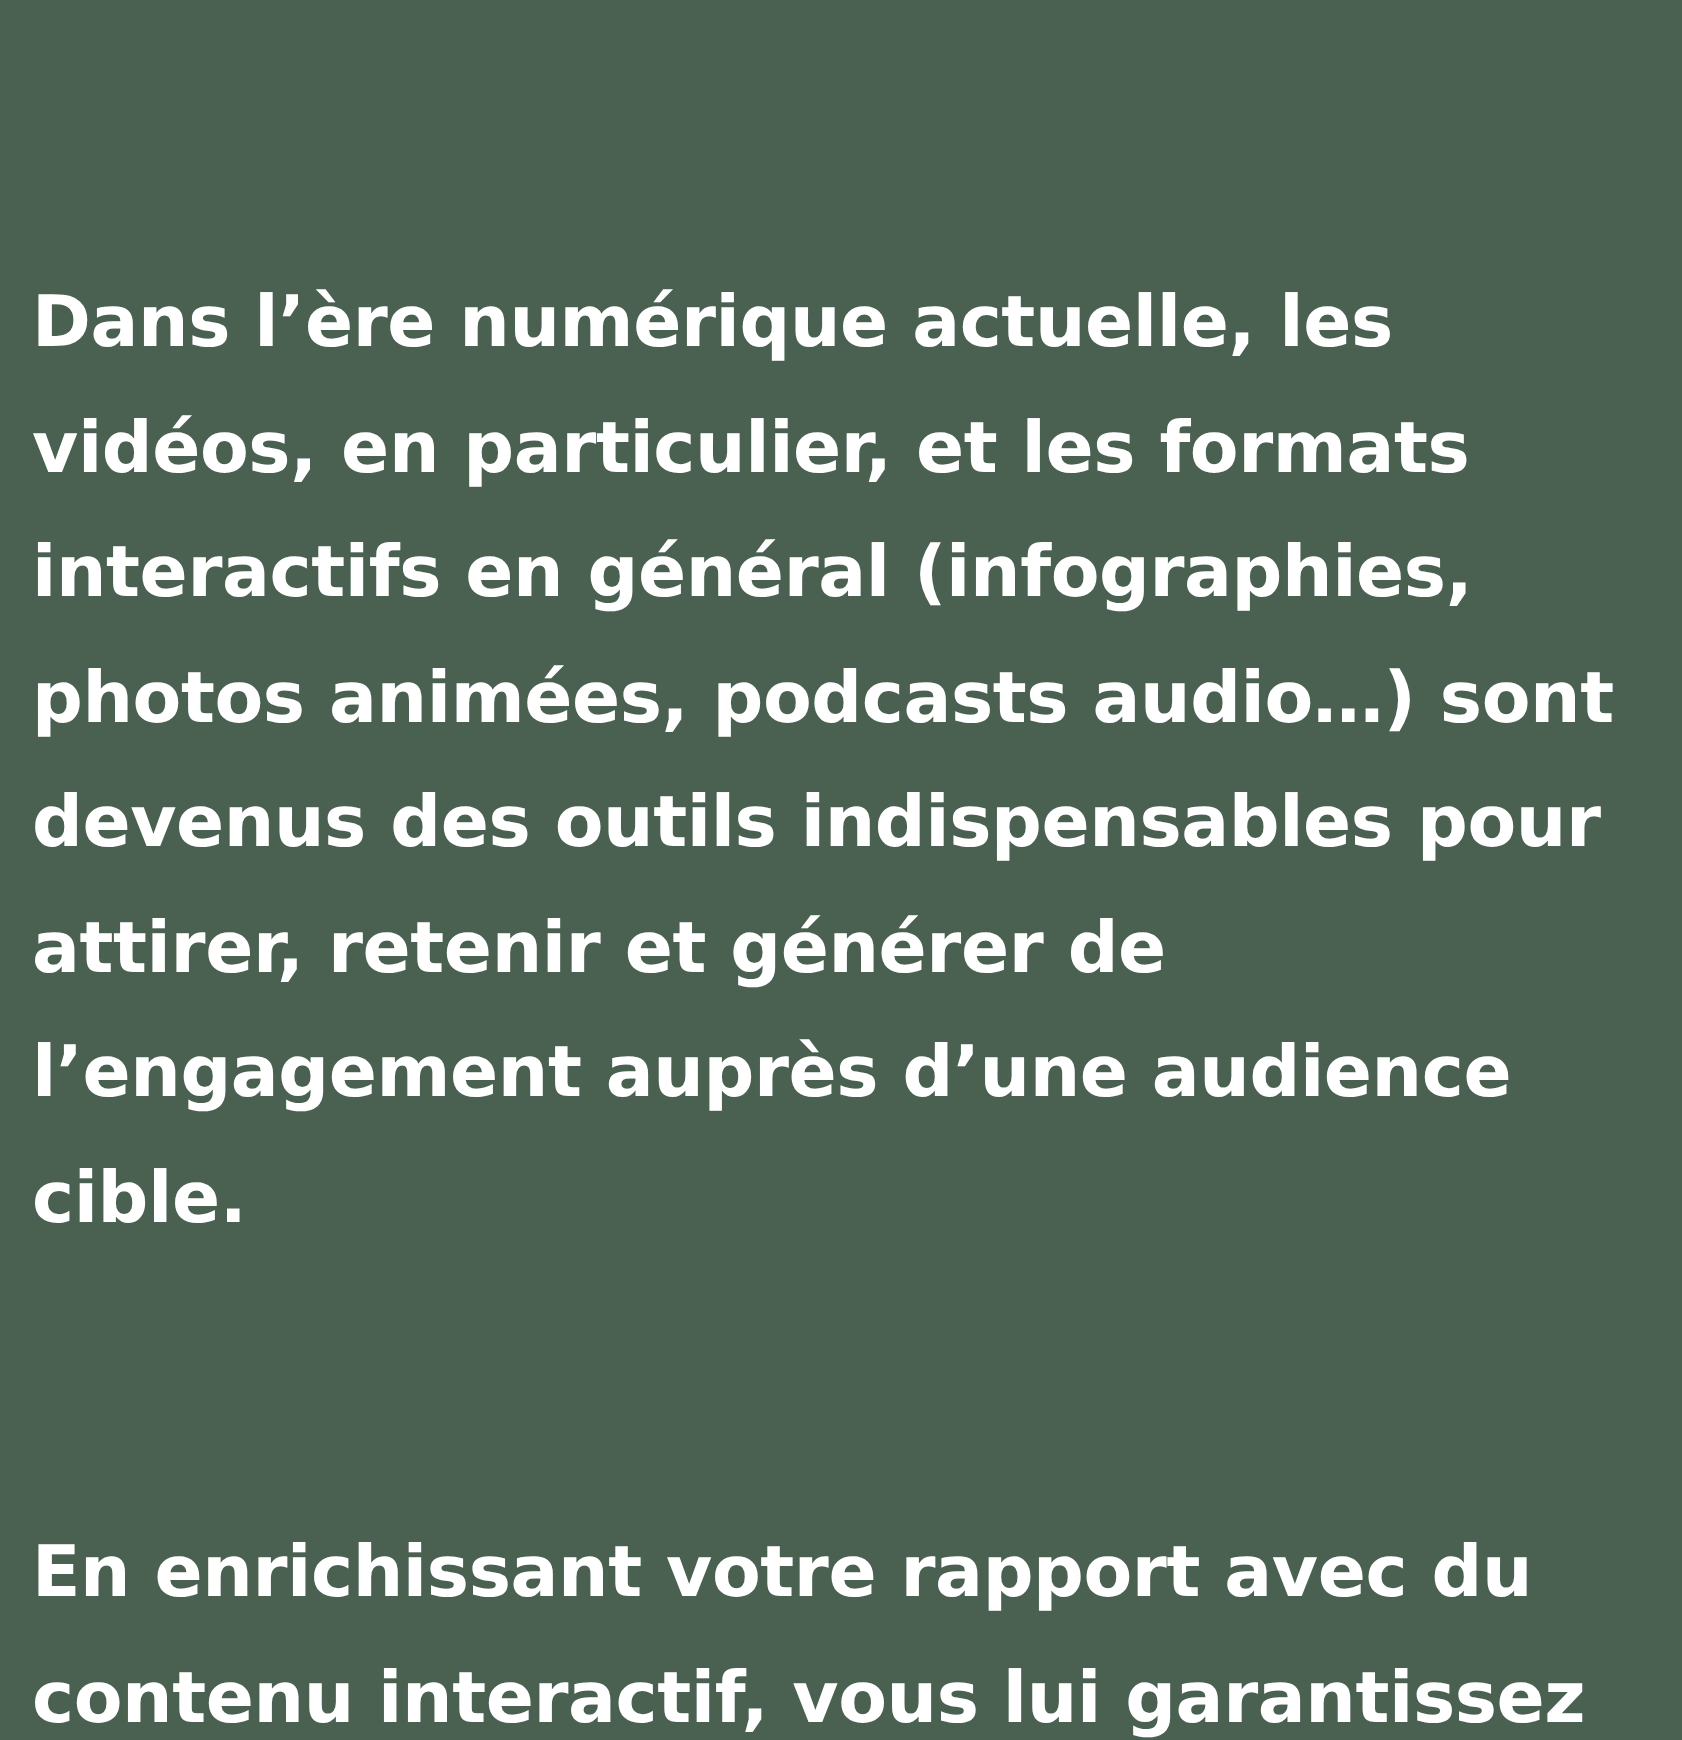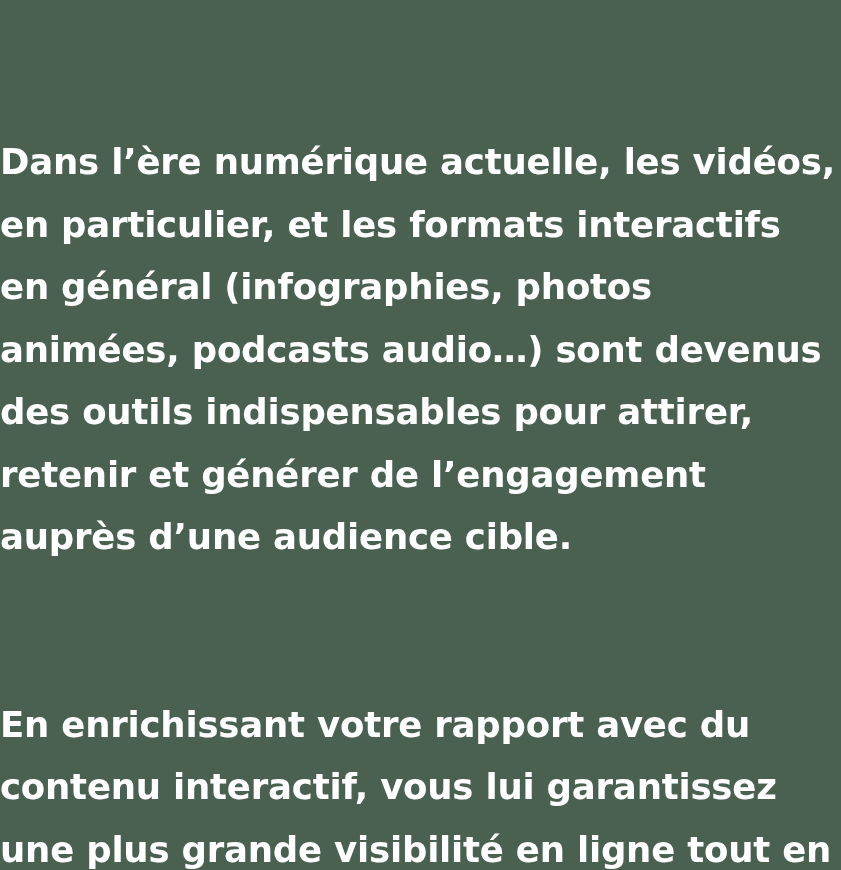--- a/index.html
+++ b/index.html
@@ -10,21 +10,21 @@
     width: 841px;
     height: 870px;
     background: #4a6152;
     font-family: "DejaVu Sans", sans-serif;
     overflow: hidden;
   }
   .page {
     box-sizing: border-box;
     width: 841px;
     height: 870px;
-    padding: 6px 0 0 0;
+    padding: 6px 0 0 16px;
     background: #4a6152;
   }
   .text-block {
     color: #ffffff;
     font-family: "DejaVu Sans", sans-serif;
     font-weight: 700;
     font-size: 35.5px;
     line-height: 62.5px;
     letter-spacing: -0.2px;
     white-space: pre-wrap;

